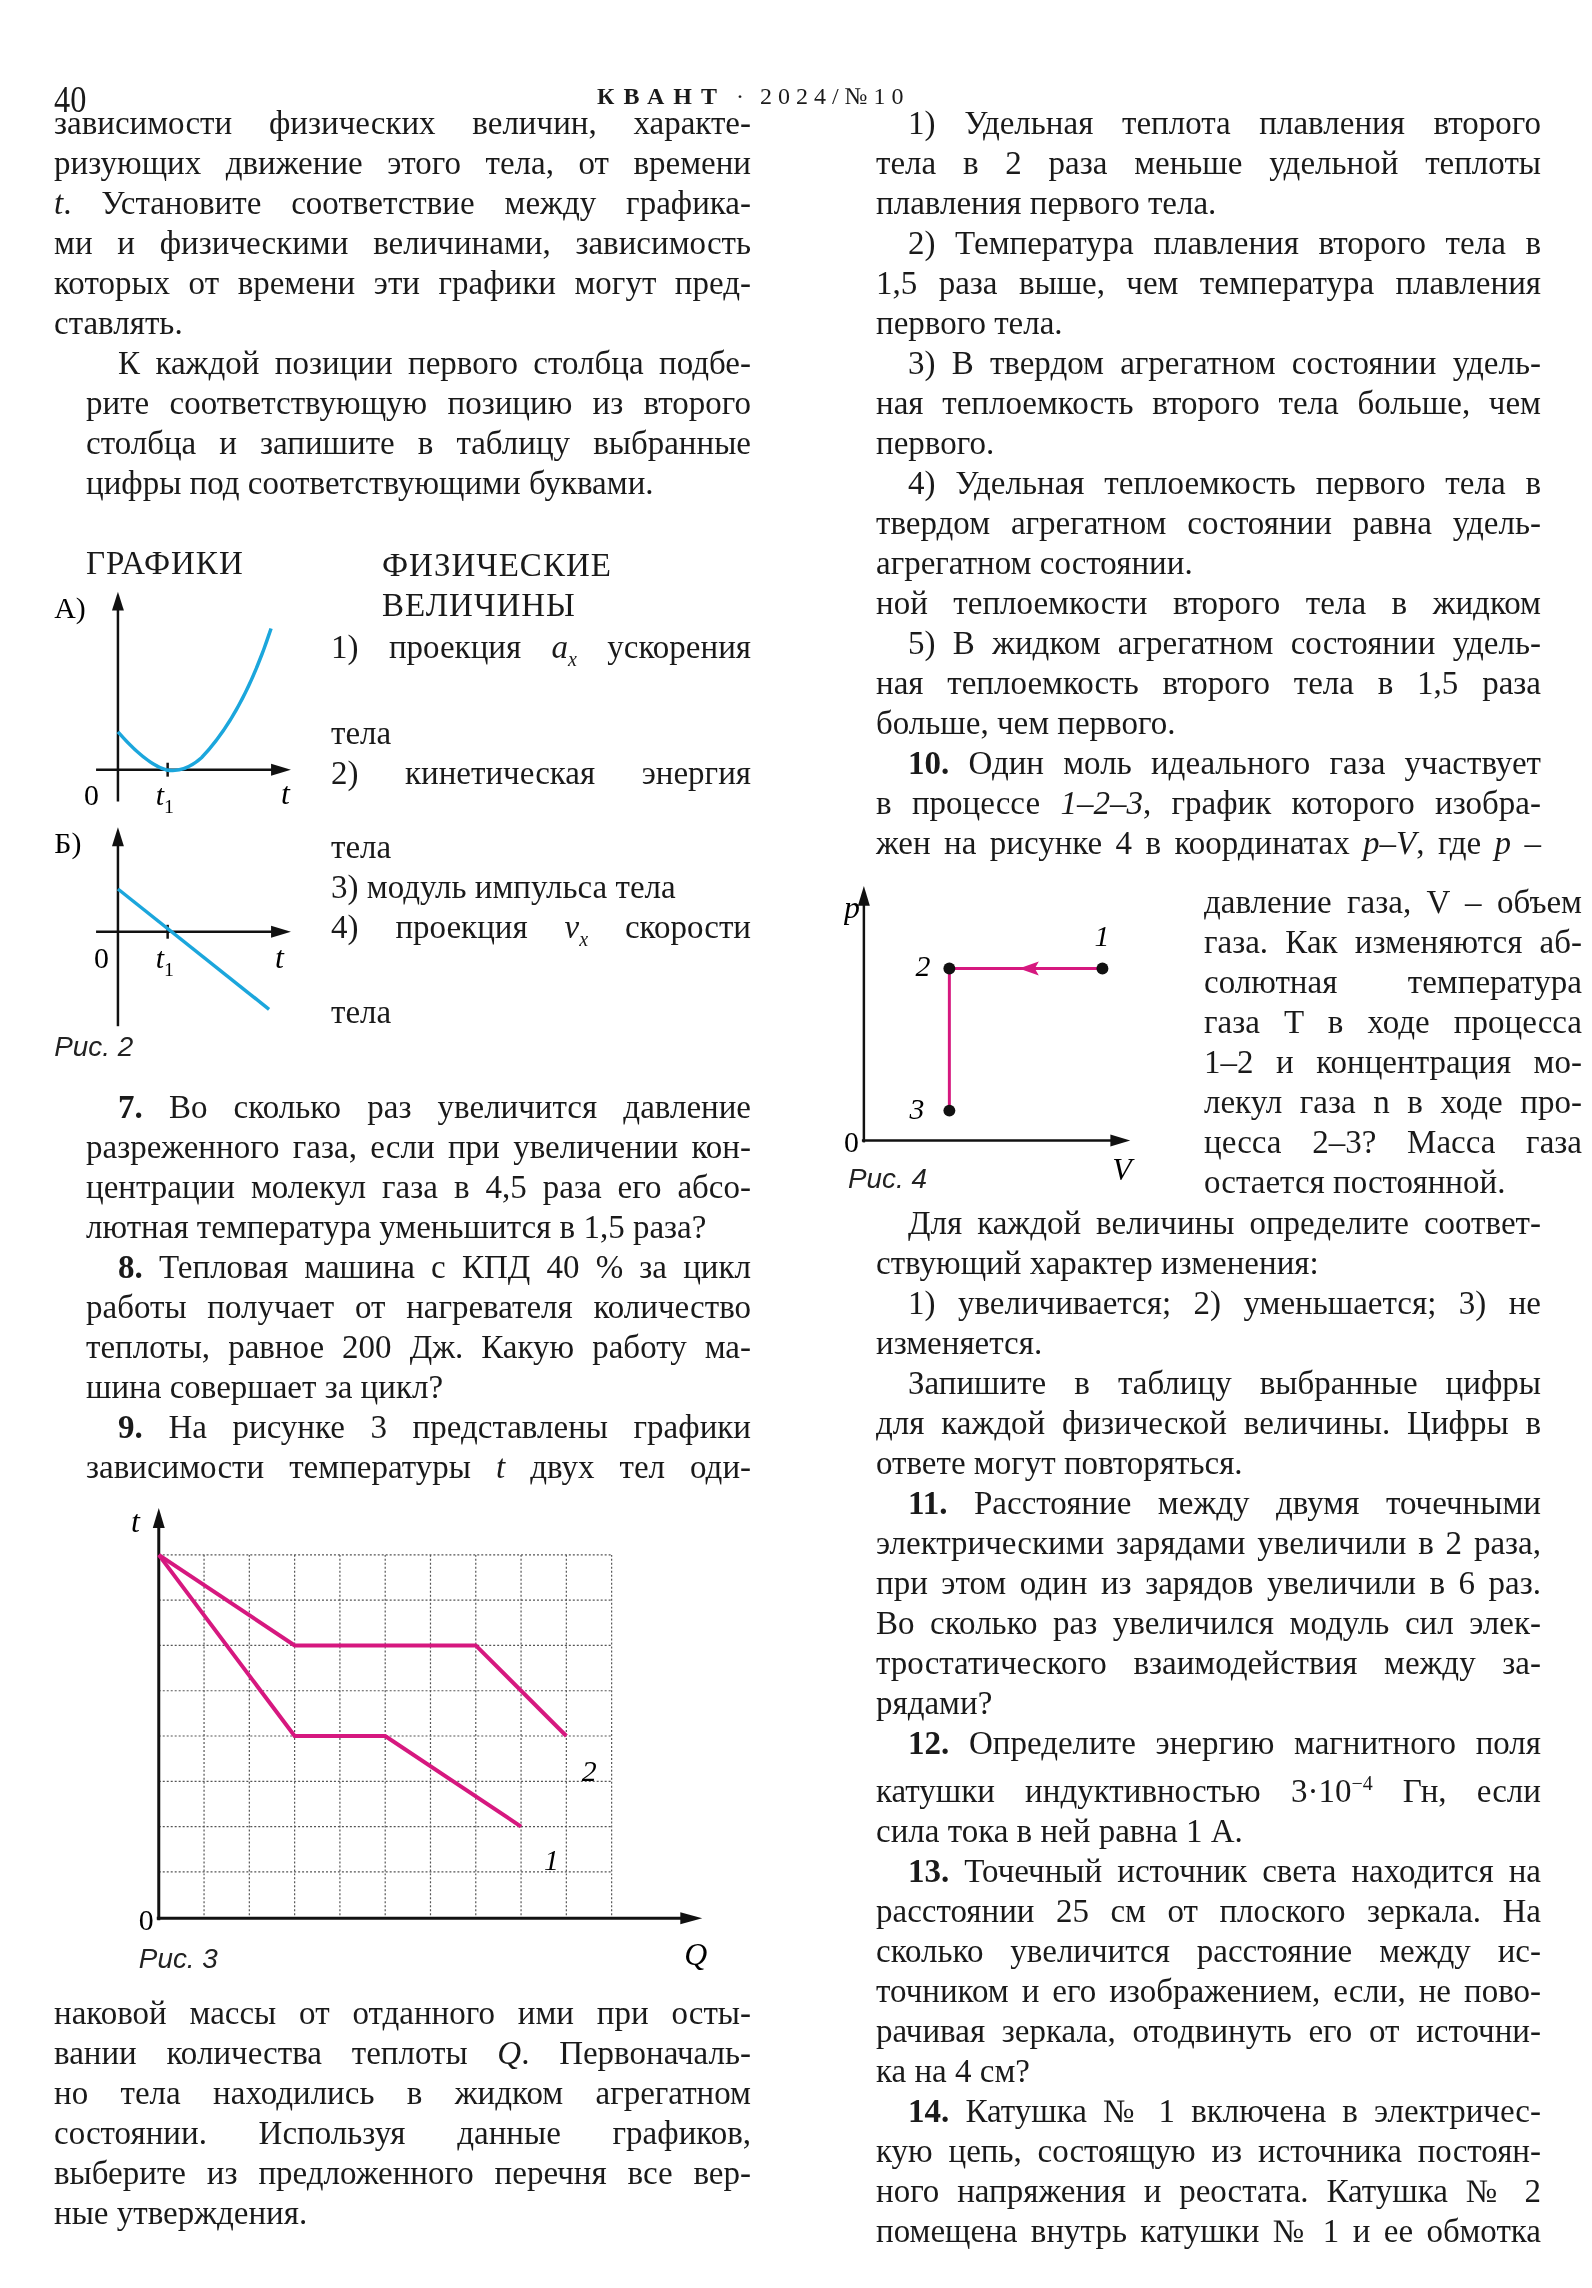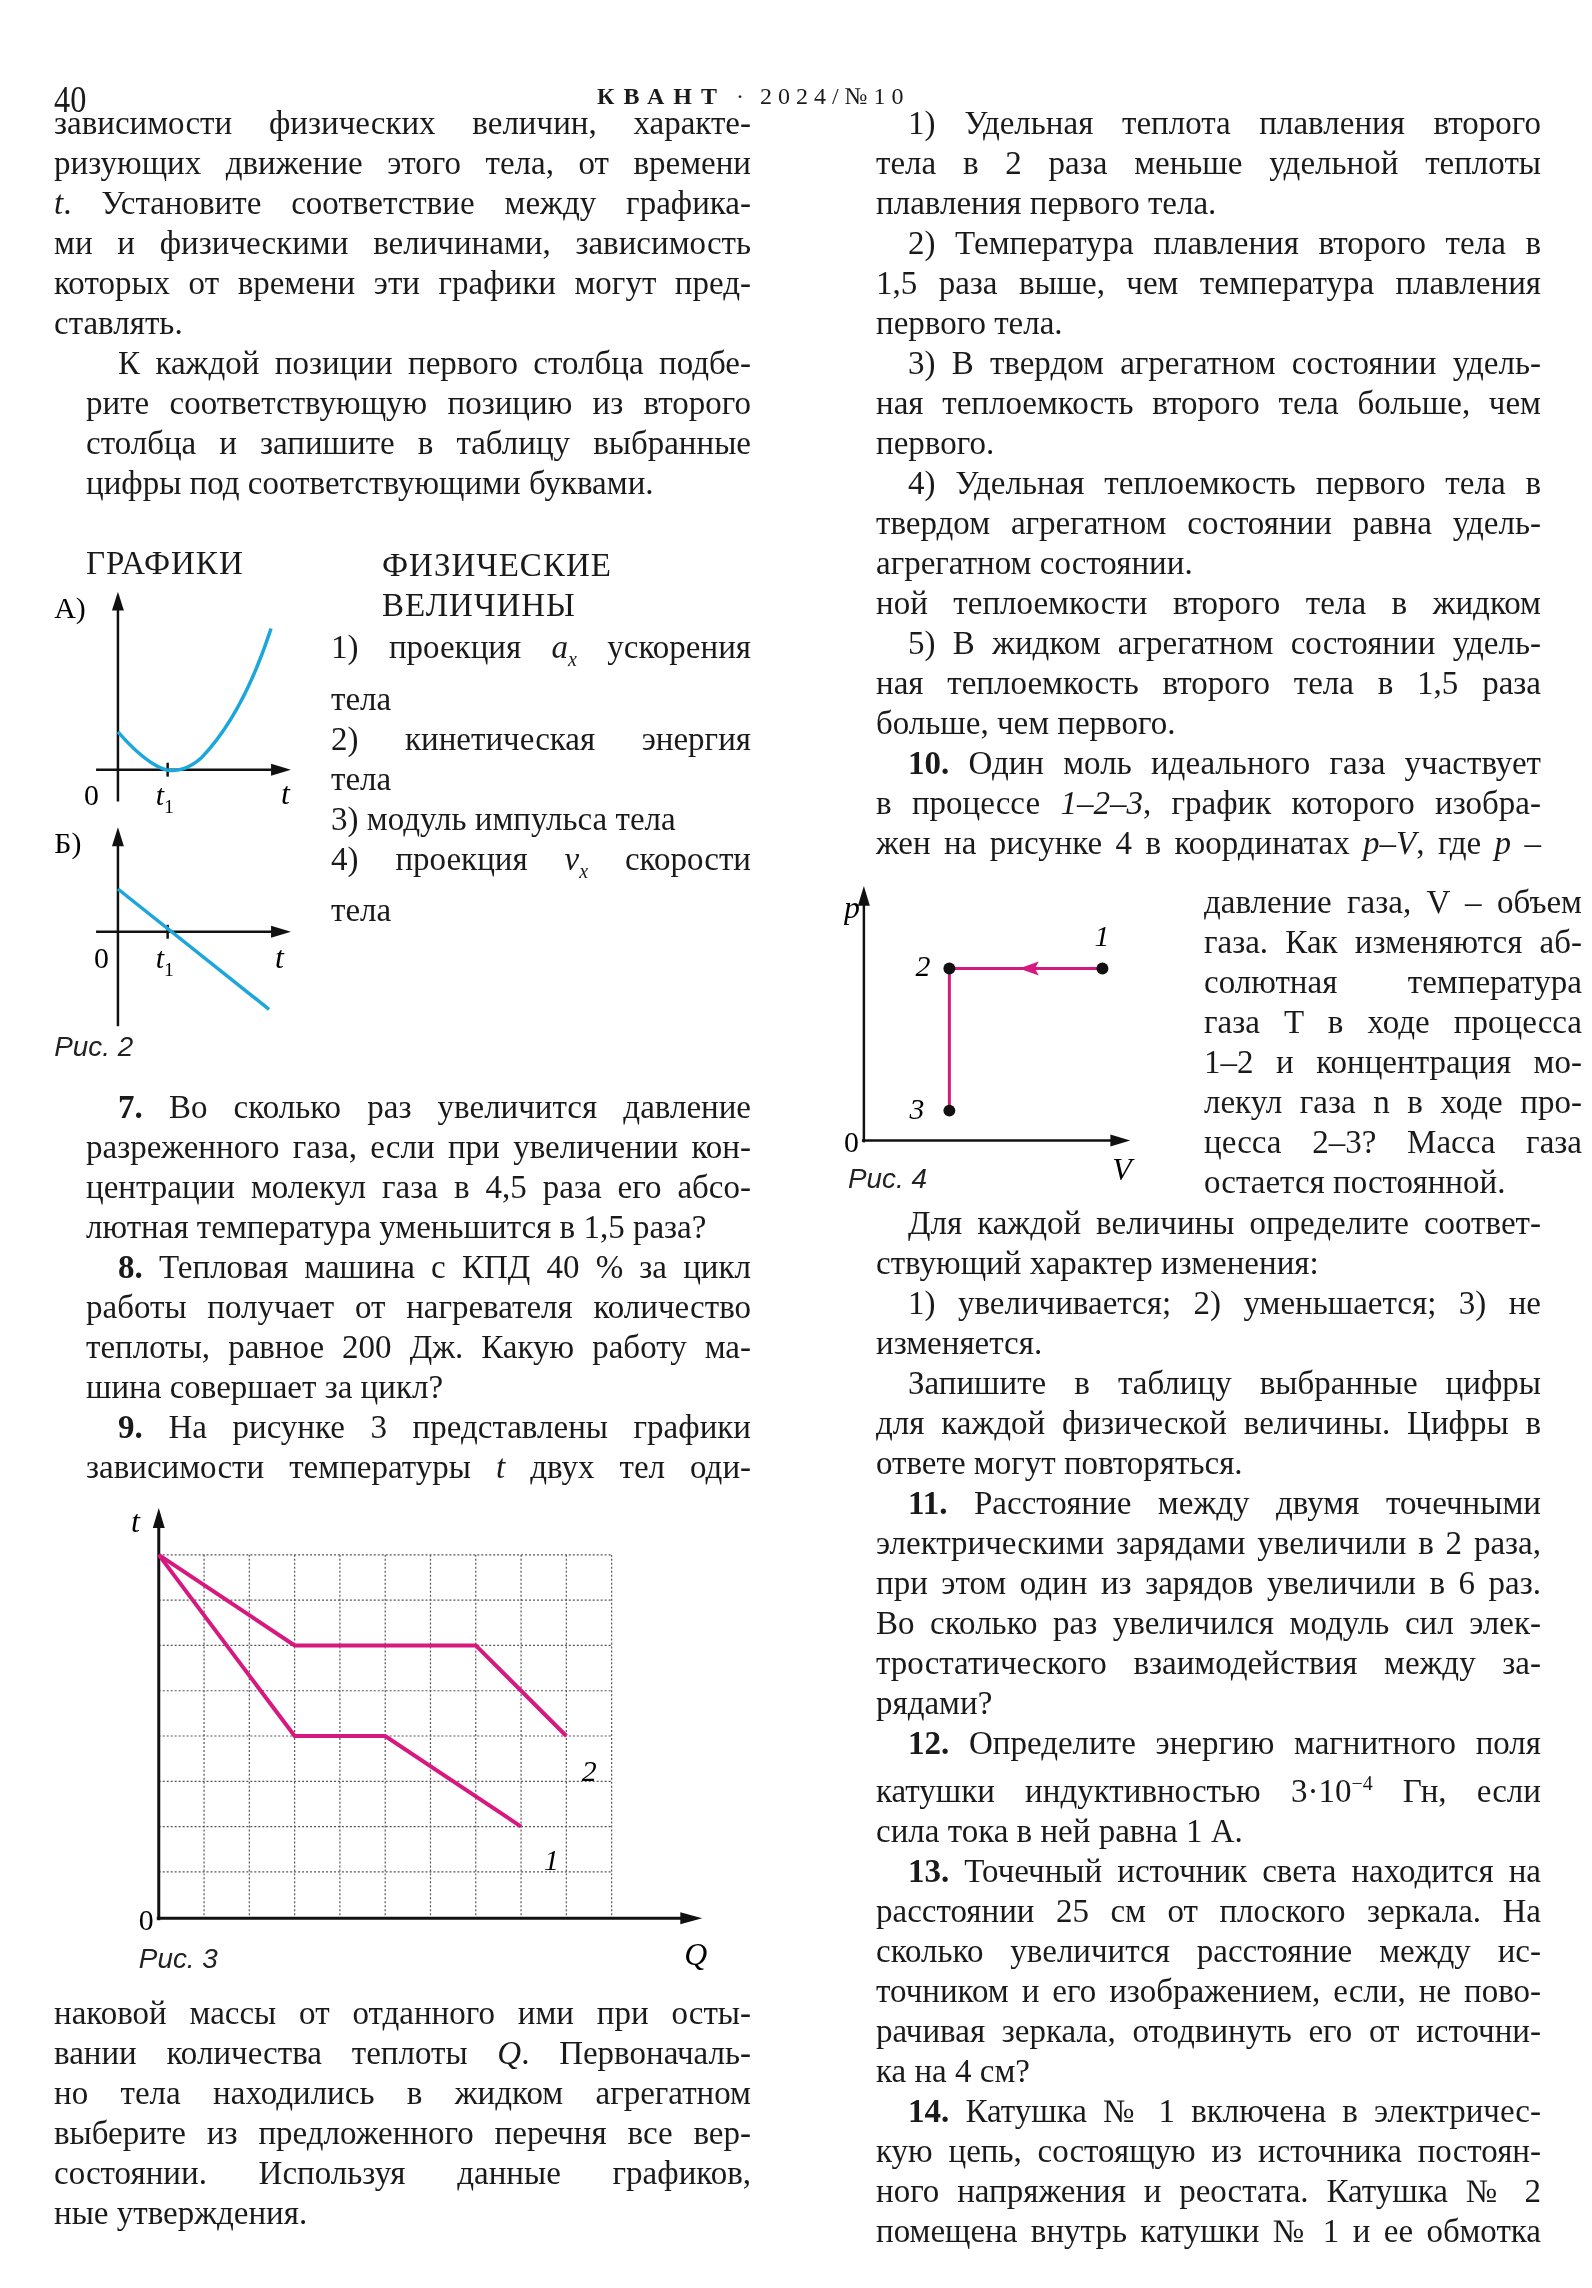--- a/index.html
+++ b/index.html
@@ -24,21 +24,21 @@
   .line { display: block; white-space: nowrap; text-align-last: justify; }
   .line.last { text-align-last: left; }
   .line.ind { padding-left: 32px; }
 
   
   .fig2-block { position: absolute; left: 54px; top: 545px; width: 697px; height: 517px; }
   .fig2-title-left { position: absolute; left: 32px; top: 0; font-size: 33px; letter-spacing: 1px; }
   .fig2-title-right { position: absolute; left: 328px; top: 0; width: 368px; font-size: 33px; line-height: 40px; letter-spacing: 1px; }
   .quantities { position: absolute; left: 277px; top: 82px; width: 420px; font-size: 33px; line-height: 40px; }
   .quantities .q { text-align: justify; text-align-last: justify; }
-  .quantities .q .cont { display: block; text-align-last: left; }
+  .quantities .q .cont { display: block; text-align-last: left; margin-top: 34px; }
   .quantities .q.lastline { text-align-last: left; }
 
   svg text { font-family: "Liberation Serif", serif; }
   .caption { font-family: "Liberation Sans", "DejaVu Sans", sans-serif; font-style: italic; font-size: 28px; fill: #222; }
 
   .fig4-block { position: absolute; left: 844px; top: 882px; width: 328px; height: 328px; }
   .fig4-text { position: absolute; left: 1162px; top: 882px; width: 378px; font-size: 33px; line-height: 40px; margin-left: 42px; }
 </style>
 </head>
 <body>
@@ -175,22 +175,22 @@
   <text x="475" y="280" font-size="30" font-style="italic">2</text>
   <text x="437" y="370" font-size="30" font-style="italic">1</text>
   <text x="30" y="468" class="caption">Рис. 3</text>
 </svg>
 
 <div class="col col-left" style="top:1993px;">
   <div class="para noindent">
     <span class="line">наковой массы от отданного ими при осты-</span>
     <span class="line"><span>вании количества теплоты</span> <i>Q</i><span>. Первоначаль-</span></span>
     <span class="line">но тела находились в жидком агрегатном</span>
+    <span class="line">состоянии. Используя данные графиков,</span>
     <span class="line">выберите из предложенного перечня все вер-</span>
-    <span class="line">состоянии. Используя данные графиков,</span>
     <span class="line last">ные утверждения.</span>
   </div>
 </div>
 
 <div class="col col-right">
   <div class="para">
     <span class="line ind">1) Удельная теплота плавления второго</span>
     <span class="line">тела в 2 раза меньше удельной теплоты</span>
     <span class="line last">плавления первого тела.</span>
   </div>

